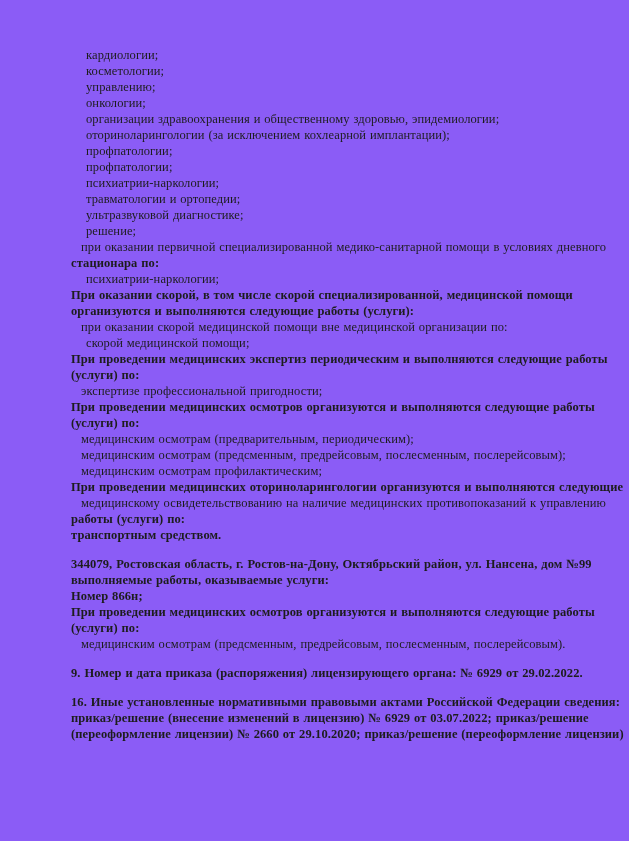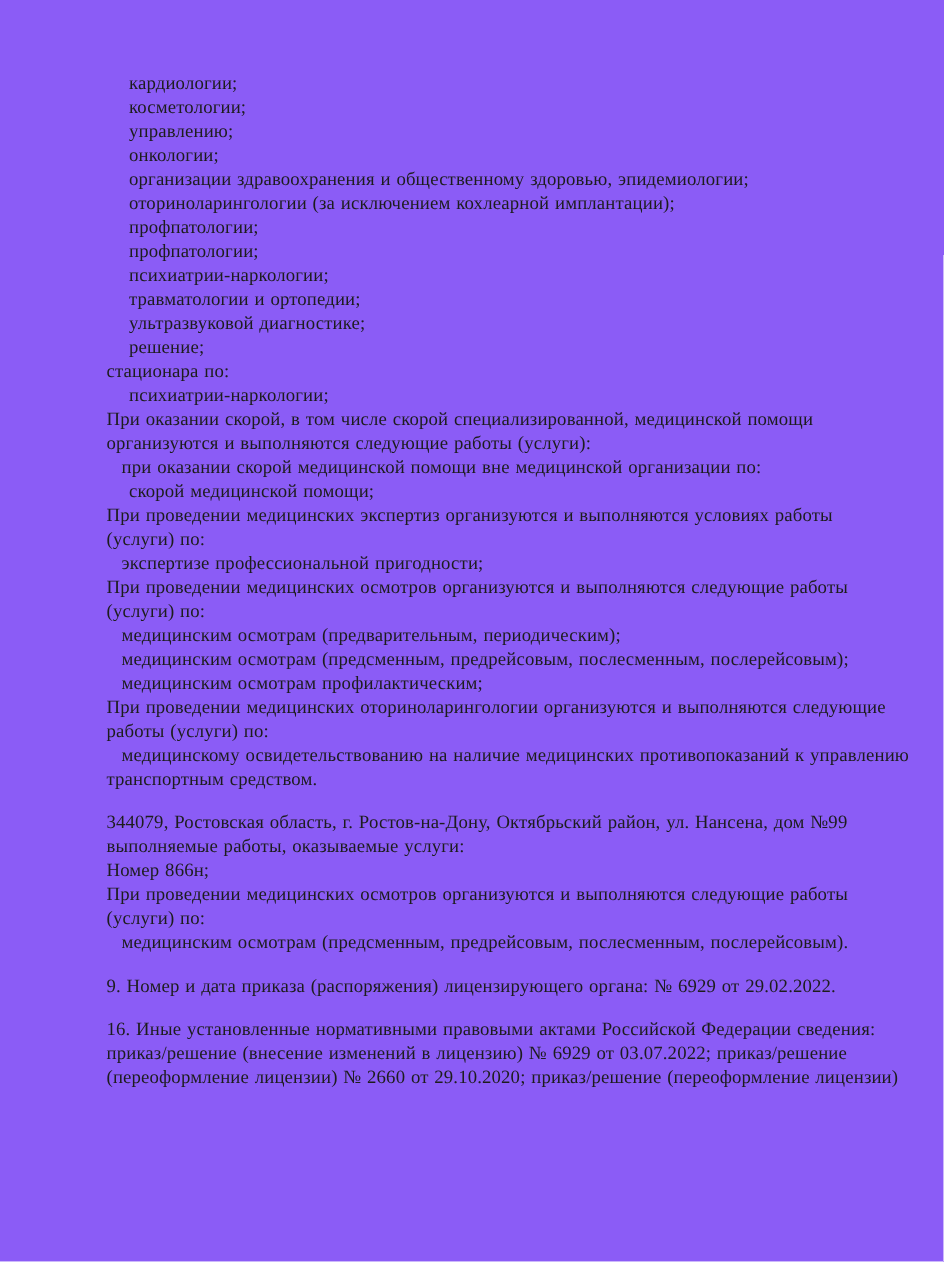--- a/index.html
+++ b/index.html
@@ -23,21 +23,21 @@
     left: 71px;
     top: 47px;
     width: 556px;
   }
   .ln {
     line-height: 16px;
     white-space: nowrap;
     letter-spacing: 0.1px;
     word-spacing: 0.6px;
   }
-  .i0 { padding-left: 0; }
+  .i0 { padding-left: 0; font-weight: bold; }
   .i1 { padding-left: 10px; }
   .i2 { padding-left: 15px; }
   .blank { height: 13px; }
 </style>
 </head>
 <body>
 
 <div class="page" style="background: #8b5cf6; color: rgb(29, 29, 29);">
   <div class="content" id="doc-lines">
       <div class="ln i2">кардиологии;</div>
@@ -45,37 +45,38 @@
       <div class="ln i2">управлению;</div>
       <div class="ln i2">онкологии;</div>
       <div class="ln i2">организации здравоохранения и общественному здоровью, эпидемиологии;</div>
       <div class="ln i2">оториноларингологии (за исключением кохлеарной имплантации);</div>
       <div class="ln i2">профпатологии;</div>
       <div class="ln i2">профпатологии;</div>
       <div class="ln i2">психиатрии-наркологии;</div>
       <div class="ln i2">травматологии и ортопедии;</div>
       <div class="ln i2">ультразвуковой диагностике;</div>
       <div class="ln i2">решение;</div>
+      <div class="ln i1">при оказании первичной специализированной медико-санитарной помощи в условиях дневного</div>
       <div class="ln i0">стационара по:</div>
       <div class="ln i2">психиатрии-наркологии;</div>
       <div class="ln i0">При оказании скорой, в том числе скорой специализированной, медицинской помощи</div>
       <div class="ln i0">организуются и выполняются следующие работы (услуги):</div>
       <div class="ln i1">при оказании скорой медицинской помощи вне медицинской организации по:</div>
       <div class="ln i2">скорой медицинской помощи;</div>
-      <div class="ln i0">При проведении медицинских экспертиз организуются и выполняются условиях работы</div>
+      <div class="ln i0">При проведении медицинских экспертиз периодическим и выполняются следующие работы</div>
       <div class="ln i0">(услуги) по:</div>
       <div class="ln i1">экспертизе профессиональной пригодности;</div>
       <div class="ln i0">При проведении медицинских осмотров организуются и выполняются следующие работы</div>
       <div class="ln i0">(услуги) по:</div>
       <div class="ln i1">медицинским осмотрам (предварительным, периодическим);</div>
       <div class="ln i1">медицинским осмотрам (предсменным, предрейсовым, послесменным, послерейсовым);</div>
       <div class="ln i1">медицинским осмотрам профилактическим;</div>
       <div class="ln i0">При проведении медицинских оториноларингологии организуются и выполняются следующие</div>
+      <div class="ln i1">медицинскому освидетельствованию на наличие медицинских противопоказаний к управлению</div>
       <div class="ln i0">работы (услуги) по:</div>
-      <div class="ln i1">медицинскому освидетельствованию на наличие медицинских противопоказаний к управлению</div>
       <div class="ln i0">транспортным средством.</div>
       <div class="ln i0 blank"></div>
       <div class="ln i0">344079, Ростовская область, г. Ростов-на-Дону, Октябрьский район, ул. Нансена, дом №99</div>
       <div class="ln i0">выполняемые работы, оказываемые услуги:</div>
       <div class="ln i0">Номер 866н;</div>
       <div class="ln i0">При проведении медицинских осмотров организуются и выполняются следующие работы</div>
       <div class="ln i0">(услуги) по:</div>
       <div class="ln i1">медицинским осмотрам (предсменным, предрейсовым, послесменным, послерейсовым).</div>
       <div class="ln i0 blank"></div>
       <div class="ln i0">9. Номер и дата приказа (распоряжения) лицензирующего органа: № 6929 от 29.02.2022.</div>

